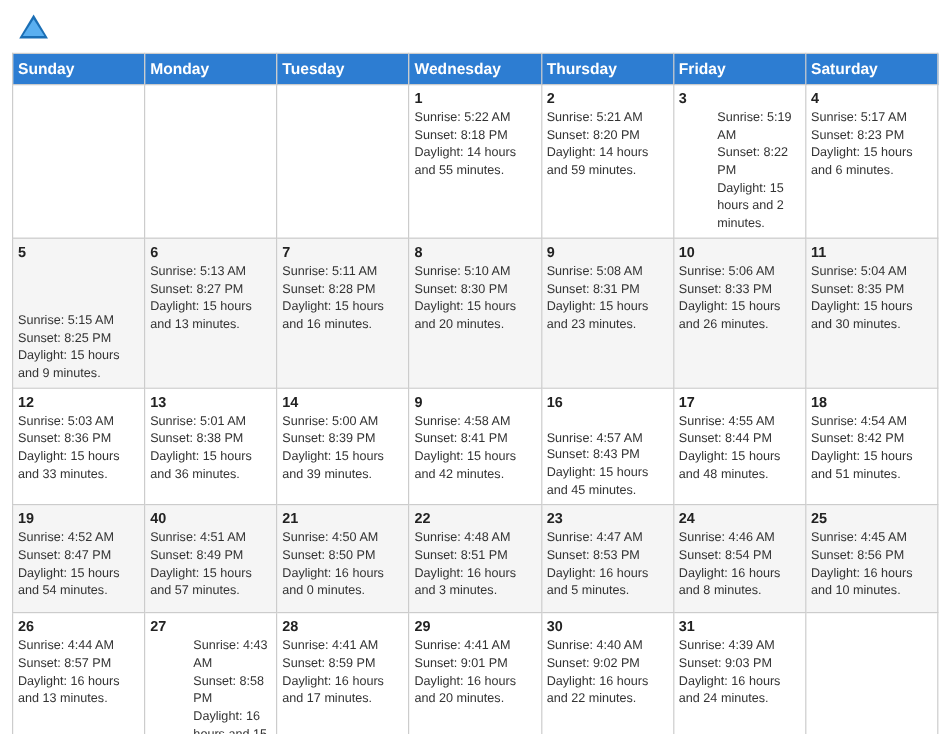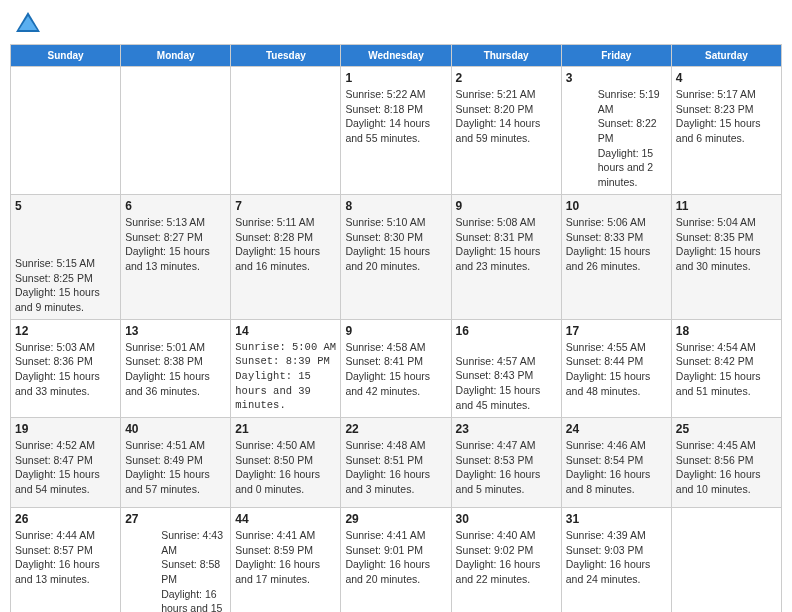--- a/index.html
+++ b/index.html
@@ -46,24 +46,24 @@
       color: #444;
     }
     table {
       width: 100%;
       border-collapse: collapse;
       table-layout: fixed;
     }
     thead th {
       background-color: #2d7dd2;
       color: #fff;
-      font-size: 10px;
+      font-size: 13px;
       font-weight: bold;
-      padding: 5px 16px;
-      text-align: center;
+      padding: 5px 4px;
+      text-align: left;
       border: 1px solid #ccc;
     }
     tbody td {
       border: 1px solid #ccc;
       vertical-align: top;
       padding: 4px 4px 4px 4px;
       height: 90px;
       font-size: 10.5px;
       color: #222;
       background: #fff;
@@ -200,21 +200,21 @@
 Daylight: 15 hours and 33 minutes.</div>
         </td>
         <td>
           <span class="day-number">13</span>
           <div class="day-info" style="white-space: pre-line;">Sunrise: 5:01 AM
 Sunset: 8:38 PM
 Daylight: 15 hours and 36 minutes.</div>
         </td>
         <td>
           <span class="day-number">14</span>
-          <div class="day-info" style="white-space: pre-line; font-family: Liberation Mono, monospace;">Sunrise: 5:00 AM
+          <div class="day-info" style="white-space: pre-line;">Sunrise: 5:00 AM
 Sunset: 8:39 PM
 Daylight: 15 hours and 39 minutes.</div>
         </td>
         <td>
           <span class="day-number">9</span>
           <div class="day-info" style="white-space: pre-line;">Sunrise: 4:58 AM
 Sunset: 8:41 PM
 Daylight: 15 hours and 42 minutes.</div>
         </td>
         <td>
@@ -287,21 +287,21 @@
 Sunset: 8:57 PM
 Daylight: 16 hours and 13 minutes.</div>
         </td>
         <td>
           <span class="day-number">27</span>
           <div class="day-info" style="white-space: pre-line; margin-left: 36px;">Sunrise: 4:43 AM
 Sunset: 8:58 PM
 Daylight: 16 hours and 15 minutes.</div>
         </td>
         <td>
-          <span class="day-number">44</span>
+          <span class="day-number">28</span>
           <div class="day-info" style="white-space: pre-line;">Sunrise: 4:41 AM
 Sunset: 8:59 PM
 Daylight: 16 hours and 17 minutes.</div>
         </td>
         <td>
           <span class="day-number">29</span>
           <div class="day-info" style="white-space: pre-line;">Sunrise: 4:41 AM
 Sunset: 9:01 PM
 Daylight: 16 hours and 20 minutes.</div>
         </td>

